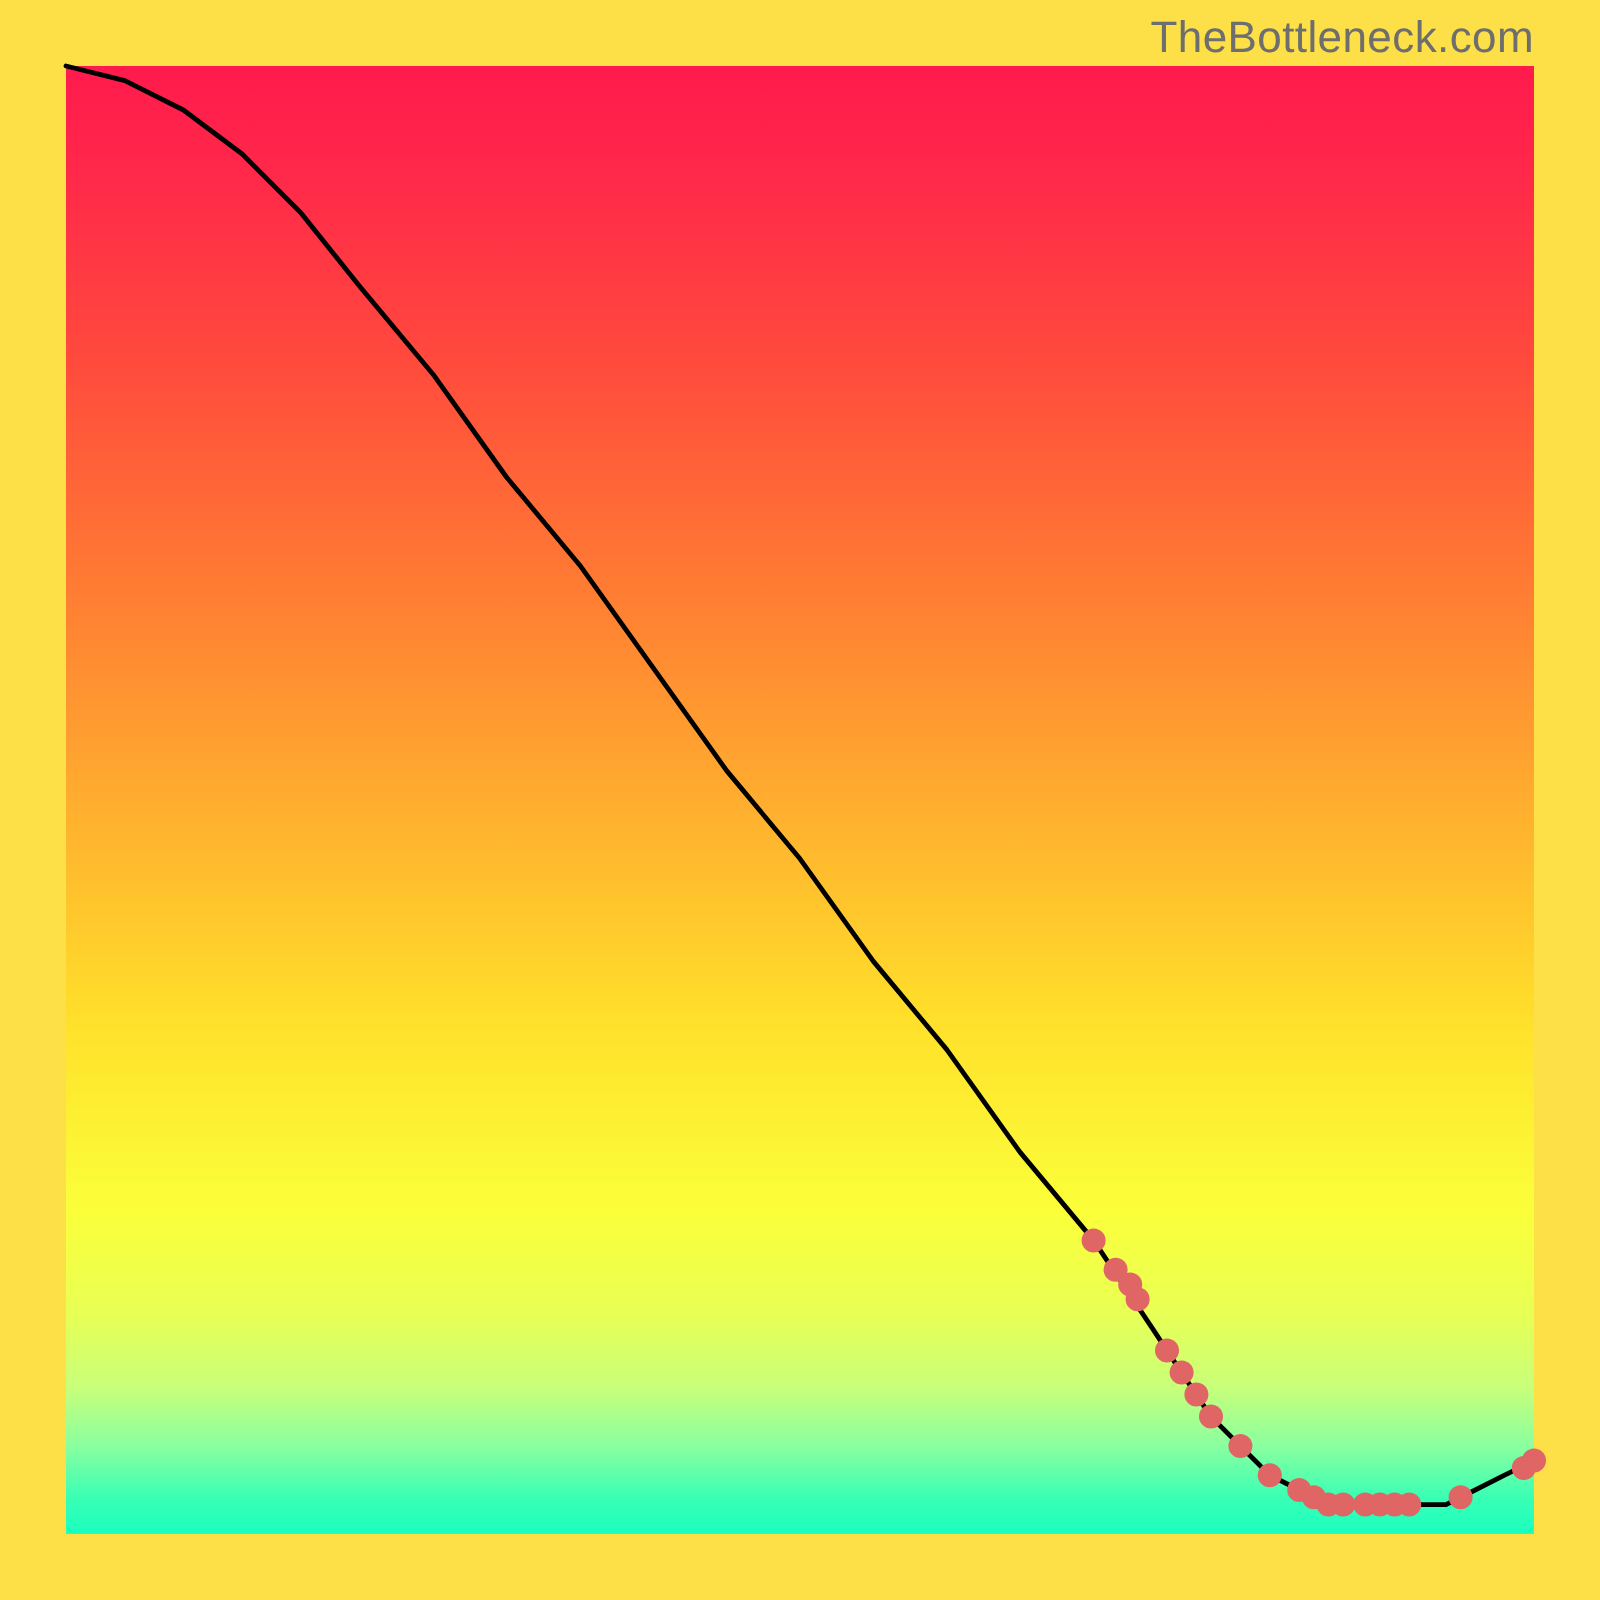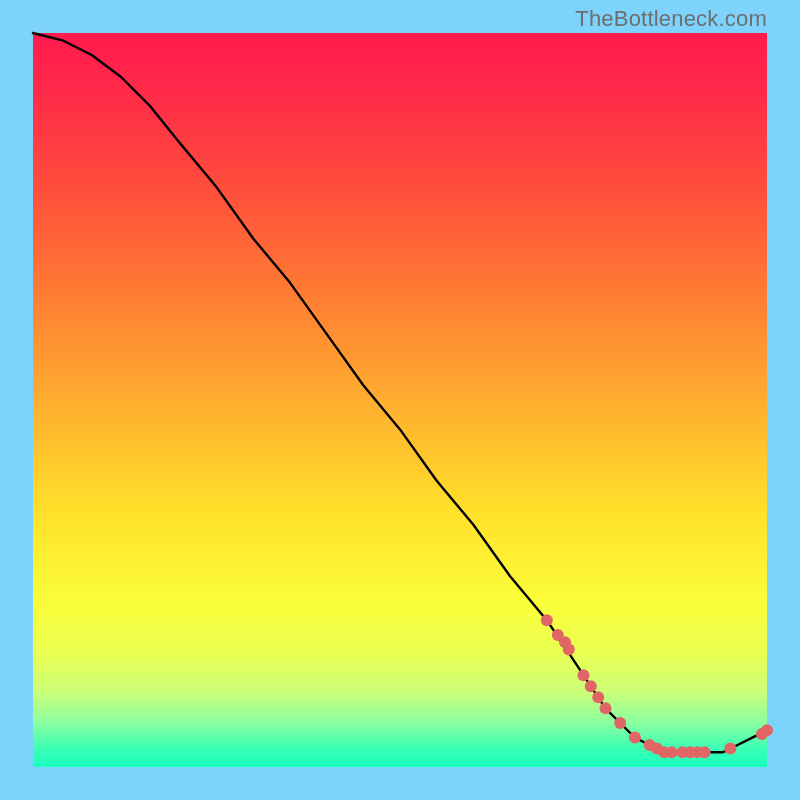--- a/index.html
+++ b/index.html
@@ -10,21 +10,21 @@
     background: #000;
     overflow: hidden;
     font-family: Arial, Helvetica, sans-serif;
   }
   .frame {
     position: absolute;
     top: 0;
     left: 0;
     width: 800px;
     height: 800px;
-    background: #7dd3fc;
+    background: #fde047;
   }
   .plot {
     position: absolute;
     top: 33px;
     left: 33px;
     width: 734px;
     height: 734px;
     
     background: linear-gradient(to bottom,
       #ff1a4d 0%,

